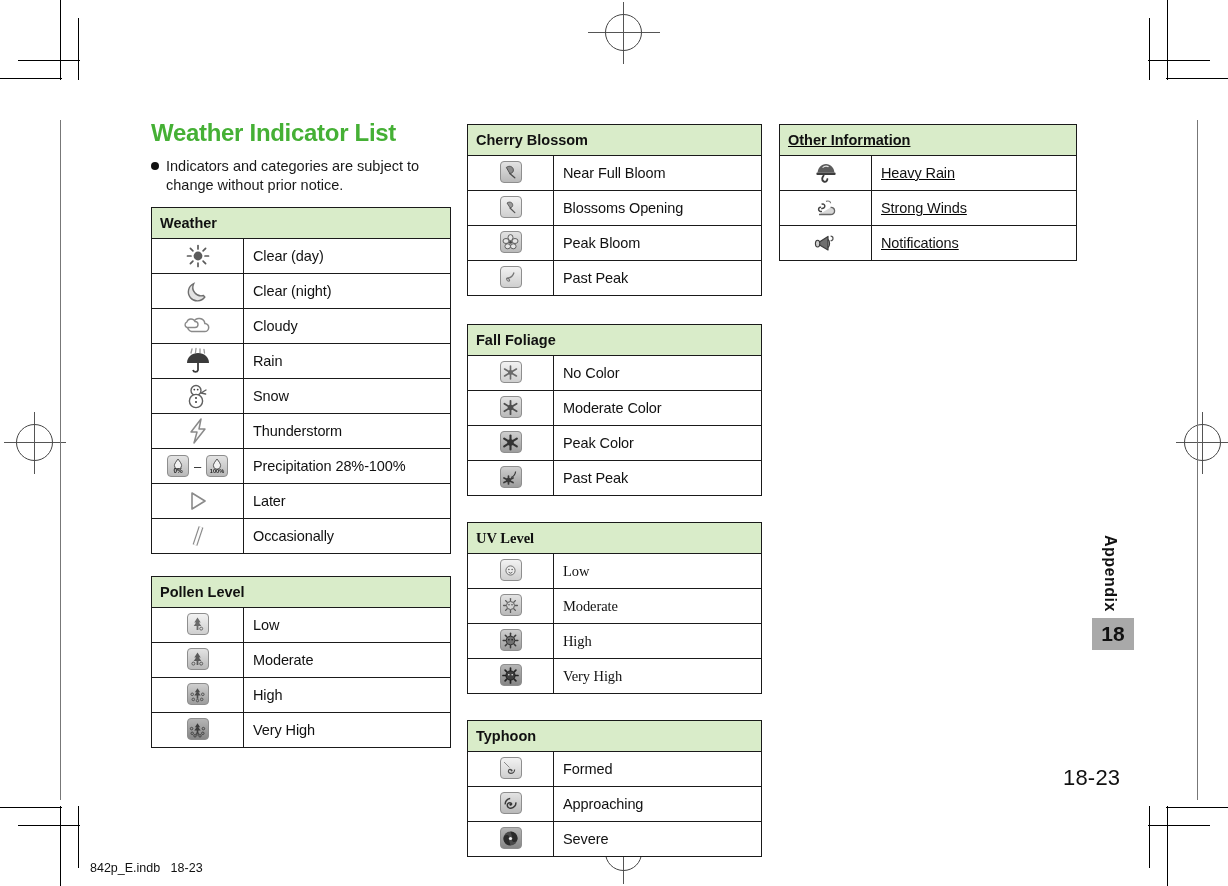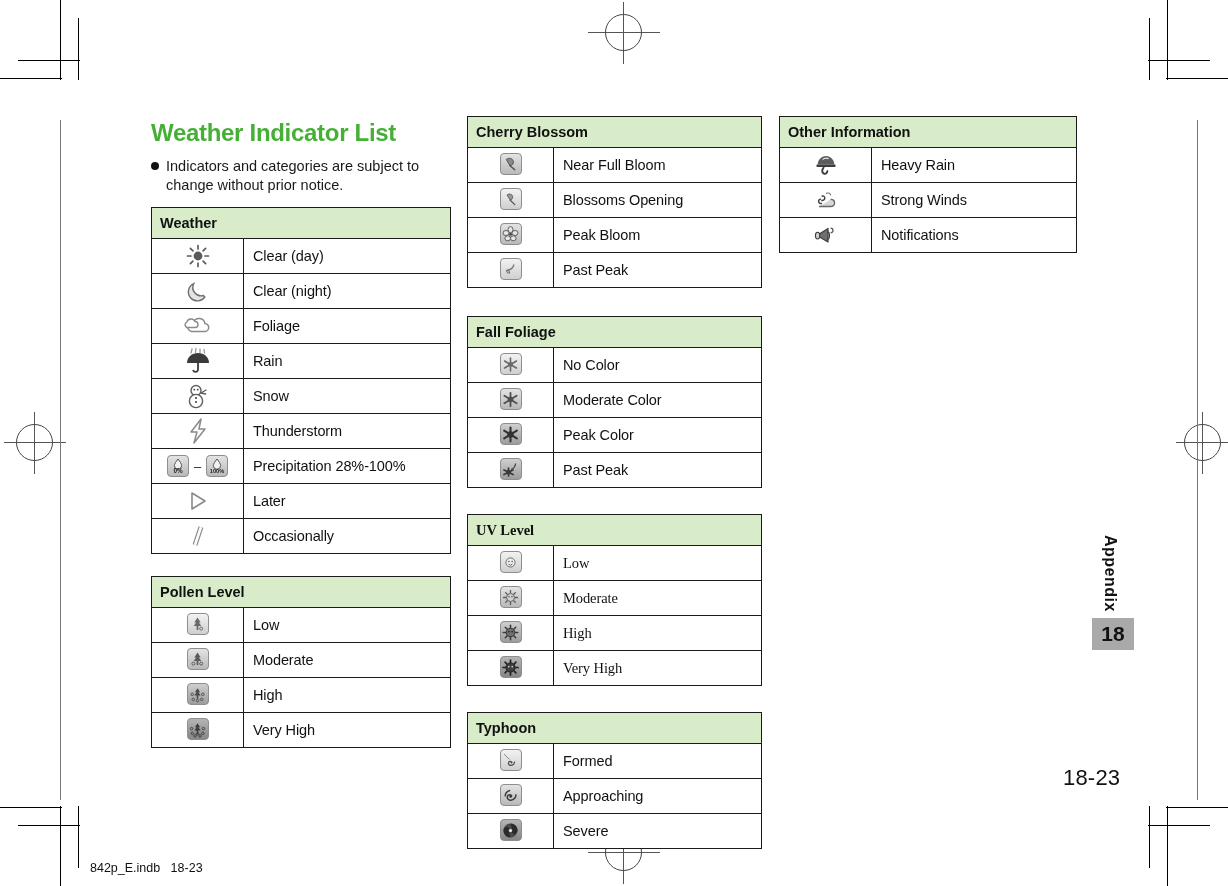--- a/index.html
+++ b/index.html
@@ -63,20 +63,21 @@
     border-radius: 50%;
     background: #111;
   }
 
   
   table.ind {
     border-collapse: collapse;
     table-layout: fixed;
     border: 1.4px solid #1a1a1a;
     background: #fff;
+    margin-top: 8px;
   }
   table.ind th {
     background: #d9ecc9;
     text-align: left;
     font-size: 14.5px;
     font-weight: bold;
     color: #111;
     padding: 4px 0 4px 8px;
     height: 22px;
     border-bottom: 1.4px solid #1a1a1a;
@@ -252,21 +253,21 @@
           </td>
           <td class="lb">Clear (night)</td>
         </tr>
         <tr>
           <td class="ic">
             <span class="gi"><svg width="30" height="26" viewBox="0 0 30 26">
               <path d="M8.5 18.5h13a4 4 0 0 0 .4-8 6 6 0 0 0-11.3-1.6A4.2 4.2 0 0 0 8.5 18.5z" fill="#fff" stroke="#8a8a8a" stroke-width="1.5"></path>
               <path d="M4 14.5h8a3 3 0 0 0 0-6 4.4 4.4 0 0 0-8.2.6A2.9 2.9 0 0 0 4 14.5z" fill="#fff" stroke="#8a8a8a" stroke-width="1.4"></path>
             </svg></span>
           </td>
-          <td class="lb">Foliage</td>
+          <td class="lb">Cloudy</td>
         </tr>
         <tr>
           <td class="ic">
             <span class="gi"><svg width="30" height="28" viewBox="0 0 30 28">
               <g stroke="#9a9a9a" stroke-width="1.3" stroke-linecap="round">
                 <line x1="9" y1="2" x2="8" y2="6"></line>
                     <line x1="13" y1="1.5" x2="12.5" y2="5.5"></line>
                 <line x1="17" y1="2" x2="17" y2="6"></line>
                     <line x1="21" y1="2.5" x2="21.5" y2="6"></line>
               </g>
@@ -691,21 +692,21 @@
               <circle cx="8.5" cy="8.5" r="1.6" fill="#f0f0f0"></circle>
             </svg>
               </span>
           </td>
           <td class="lb">Severe</td>
         </tr>
       </tbody>
     </table>
   </div>
 
-  <div class="col" style="left:779px; top:116px; width:298px;">
+  <div class="col" style="left:779px; top:116px; width:298px;text-decoration:underline;">
     <table class="ind" style="width:298px;">
       <colgroup>
           <col style="width:92px;">
           <col>
         </colgroup>
       <thead>
         <tr>
             <th colspan="2">Other Information</th>
           </tr>
       </thead>

